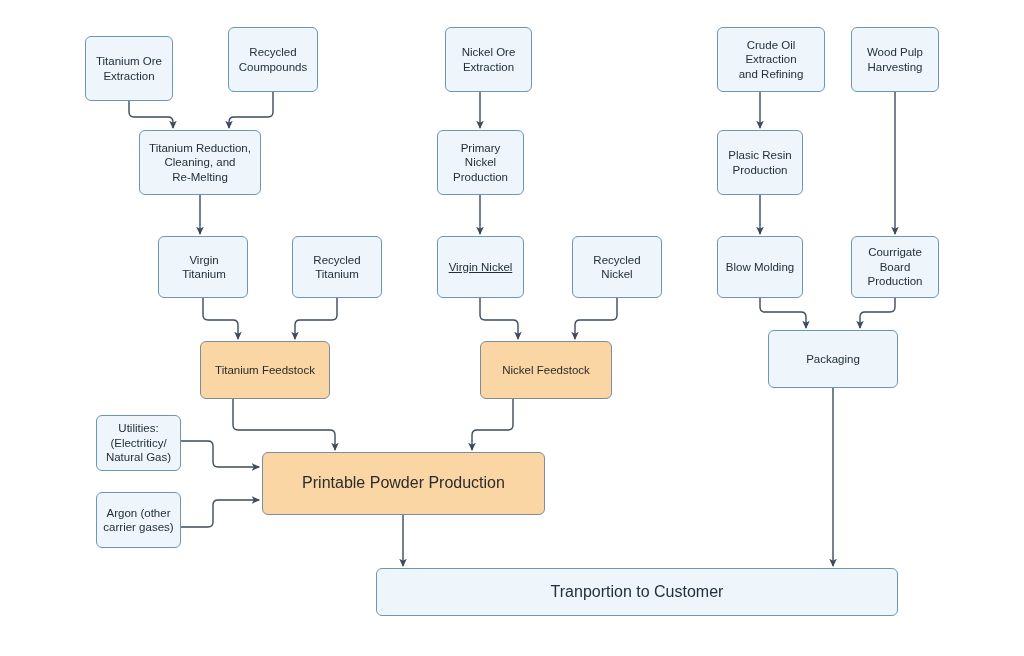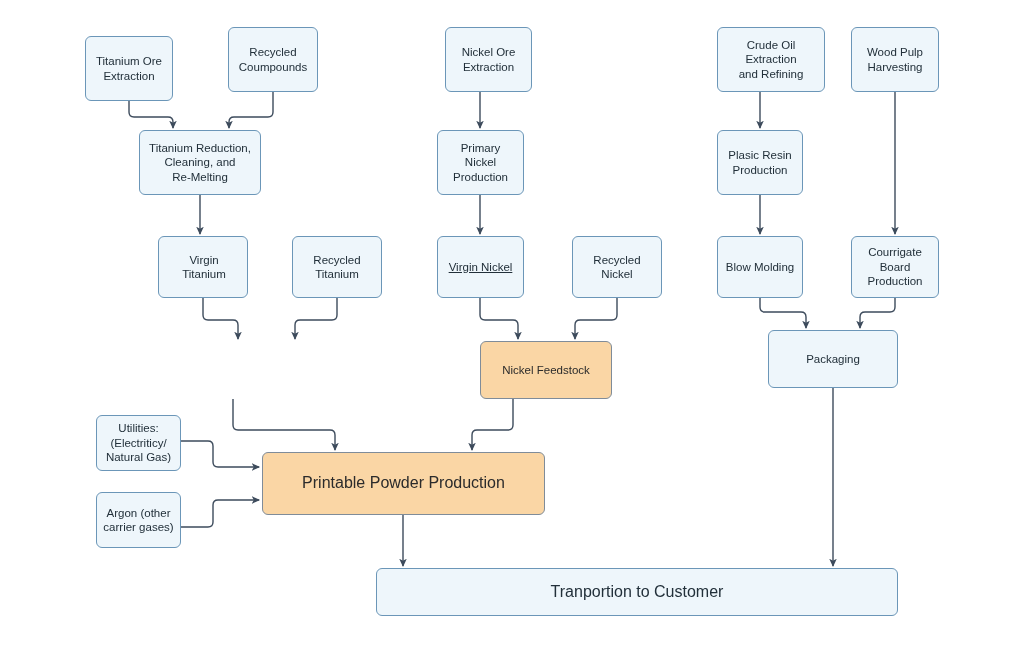--- a/index.html
+++ b/index.html
@@ -130,20 +130,21 @@
   <div class="node" style="left:292px;top:236px;width:90px;height:62px;">Recycled
 Titanium</div>
   <div class="node" style="left:437px;top:236px;width:87px;height:62px;text-decoration:underline;">Virgin Nickel</div>
   <div class="node" style="left:572px;top:236px;width:90px;height:62px;">Recycled
 Nickel</div>
   <div class="node" style="left:717px;top:236px;width:86px;height:62px;">Blow Molding</div>
   <div class="node" style="left:851px;top:236px;width:88px;height:62px;">Courrigate
 Board
 Production</div>
 
+  <div class="node accent" style="left:200px;top:341px;width:130px;height:58px;">Titanium Feedstock</div>
   <div class="node accent" style="left:480px;top:341px;width:132px;height:58px;">Nickel Feedstock</div>
   <div class="node" style="left:768px;top:330px;width:130px;height:58px;">Packaging</div>
 
   <div class="node" style="left:96px;top:415px;width:85px;height:56px;">Utilities:
 (Electriticy/
 Natural Gas)</div>
   <div class="node" style="left:96px;top:492px;width:85px;height:56px;">Argon (other
 carrier gases)</div>
 
   <div class="node accent wide" style="left:262px;top:452px;width:283px;height:63px;">Printable Powder Production</div>

